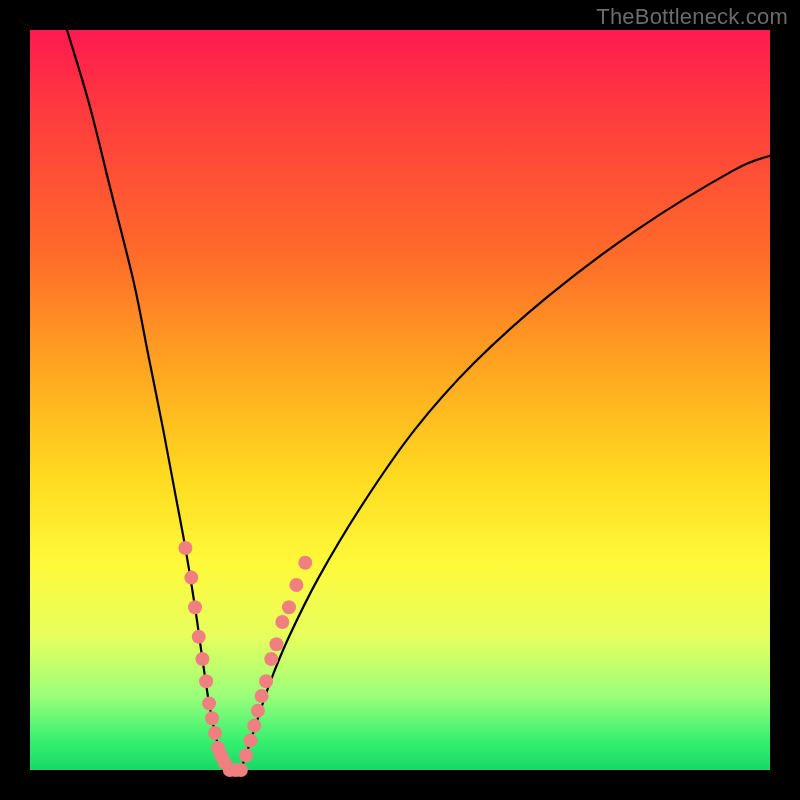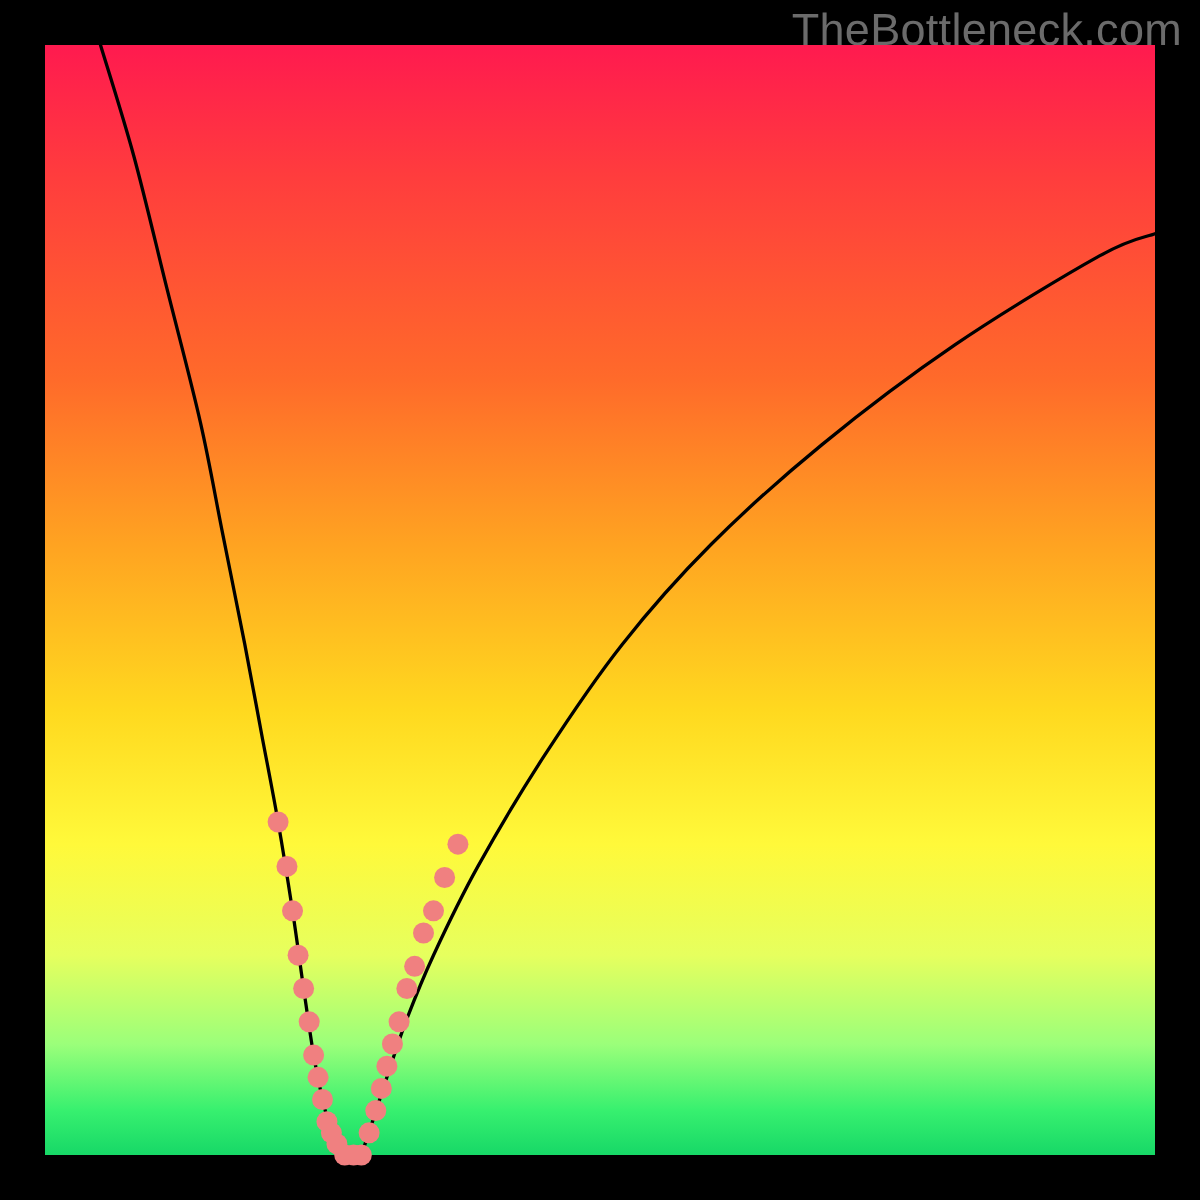--- a/index.html
+++ b/index.html
@@ -33,21 +33,21 @@
       #e6ff5e 82%,
       #9bff7a 90%,
       #37f06f 96%,
       #17d867 100%);
   }
   .watermark {
     position: absolute;
     top: 4px;
     right: 12px;
     color: #6b6b6b;
-    font-size: 30px;
+    font-size: 22px;
     font-weight: 500;
     letter-spacing: 0.2px;
     user-select: none;
   }
   svg.curves {
     position: absolute;
     left: 0;
     top: 0;
     width: 740px;
     height: 740px;

